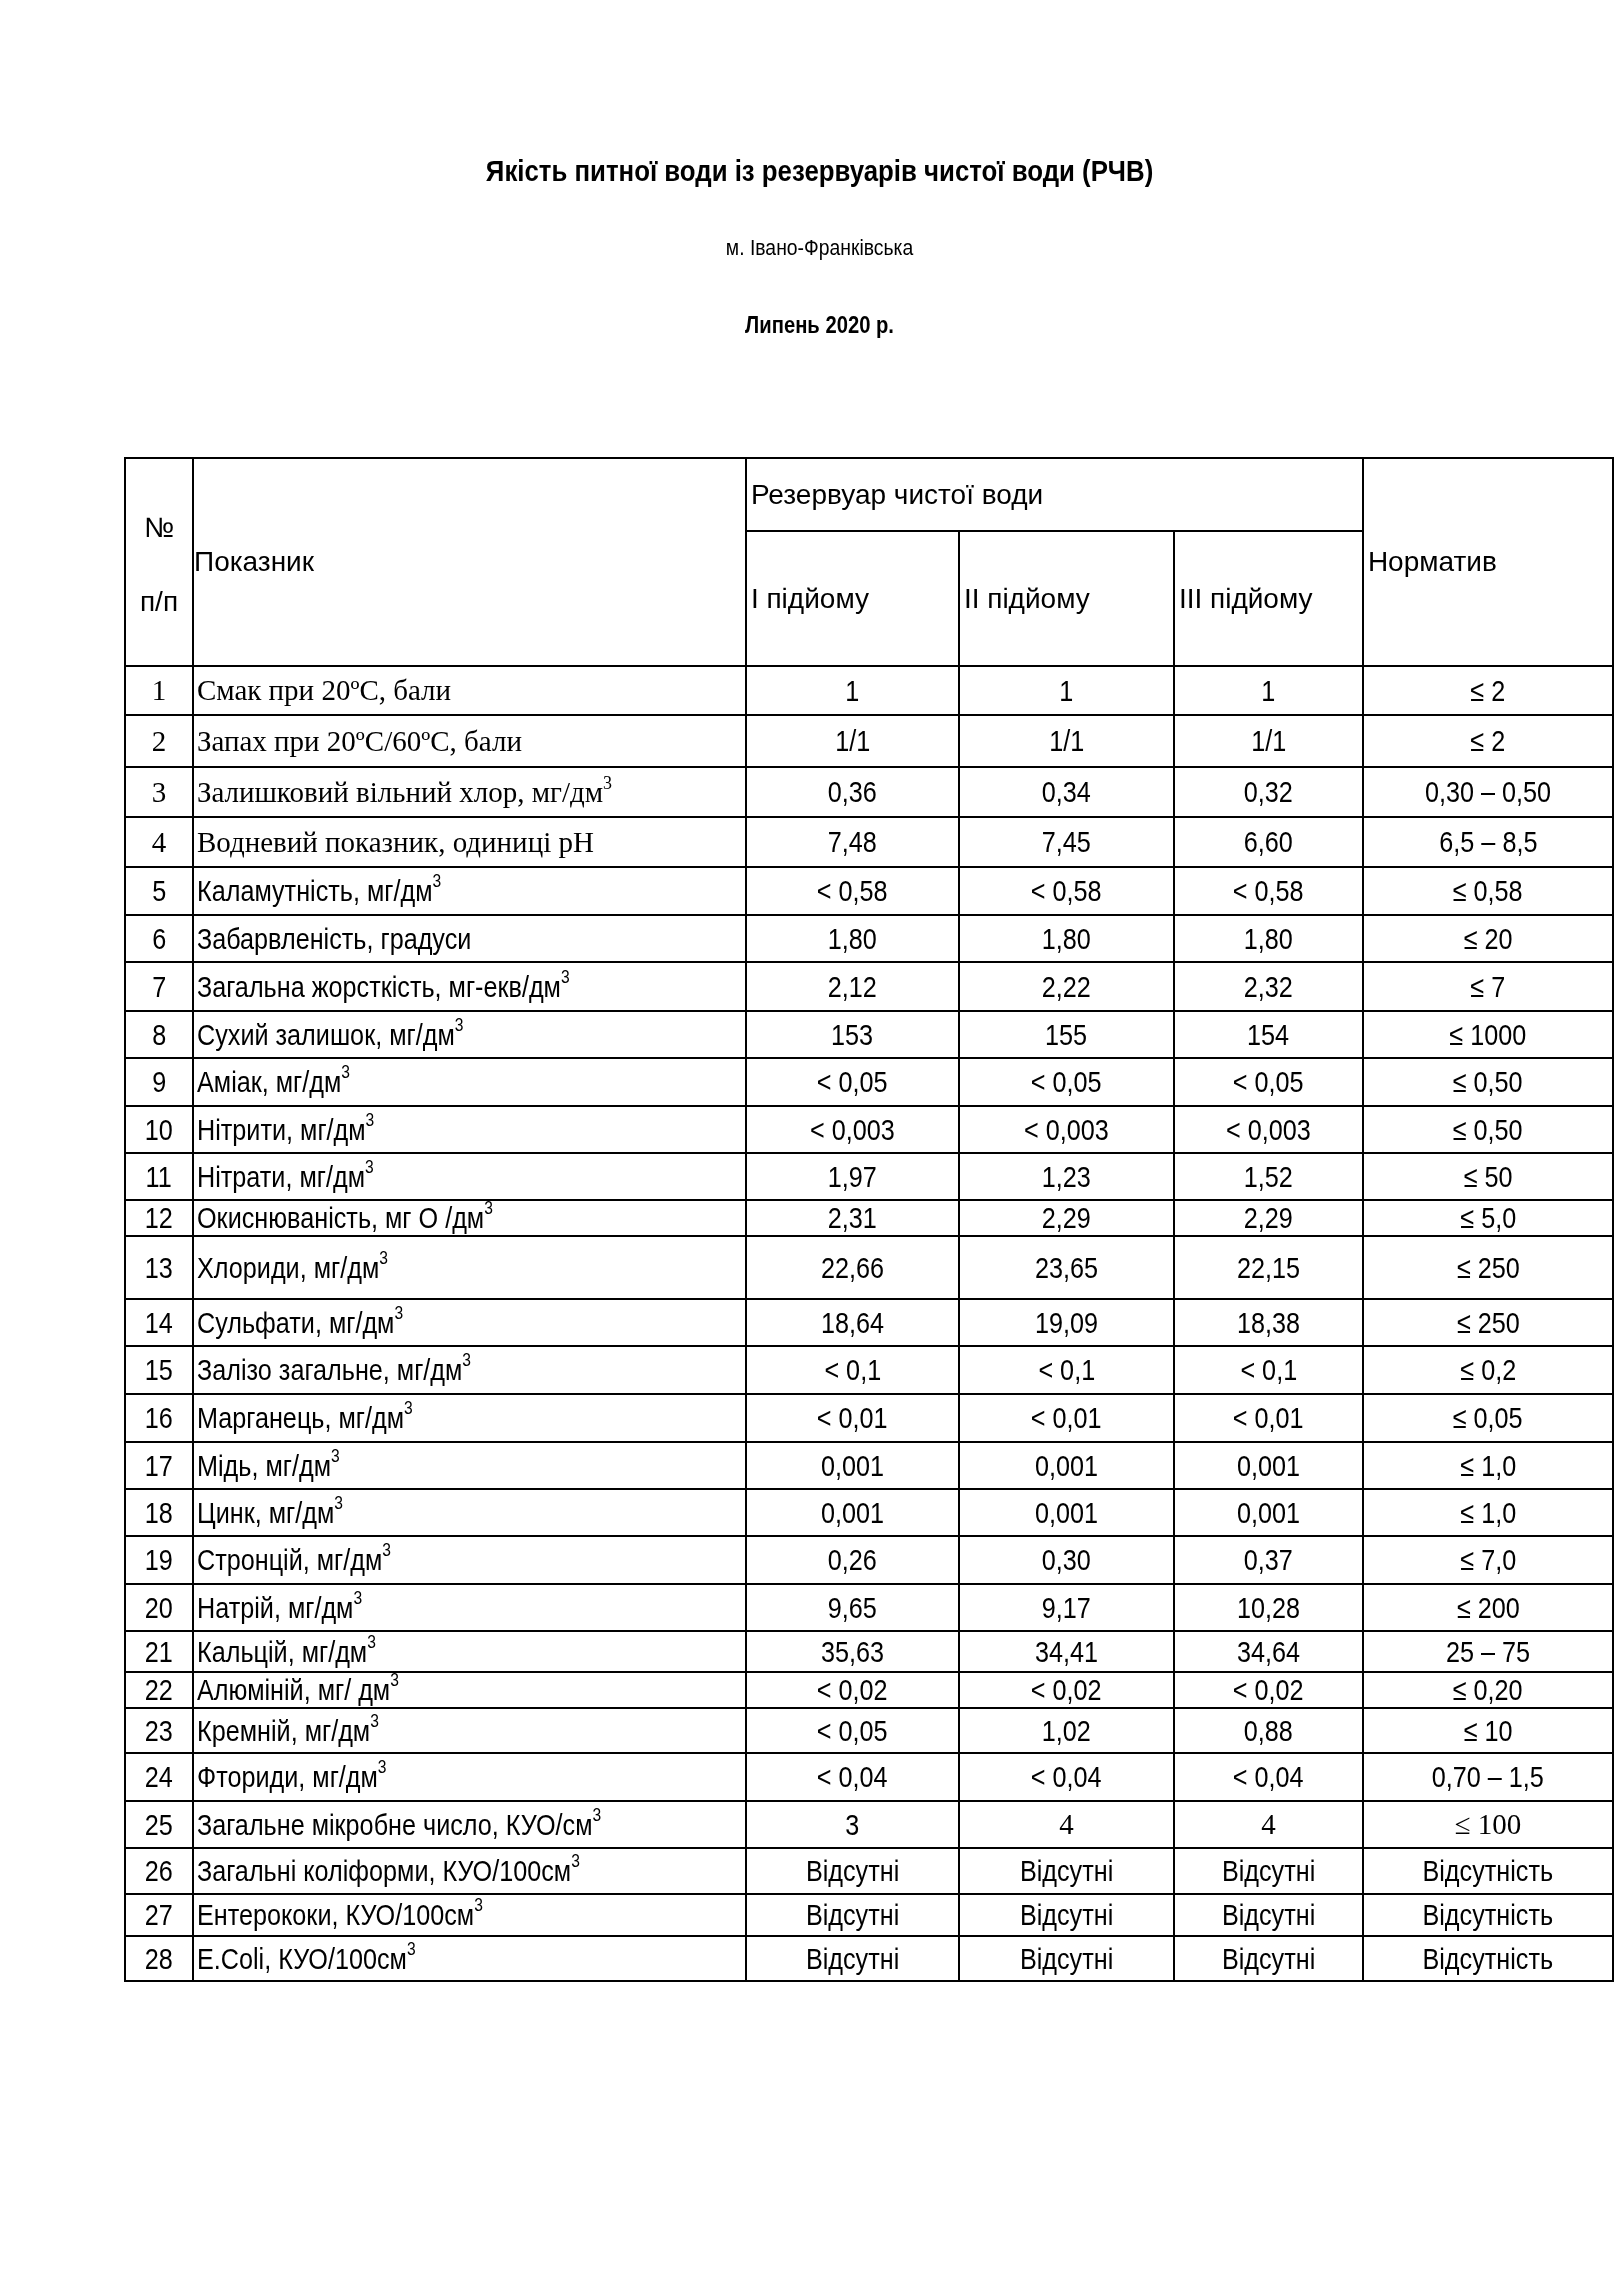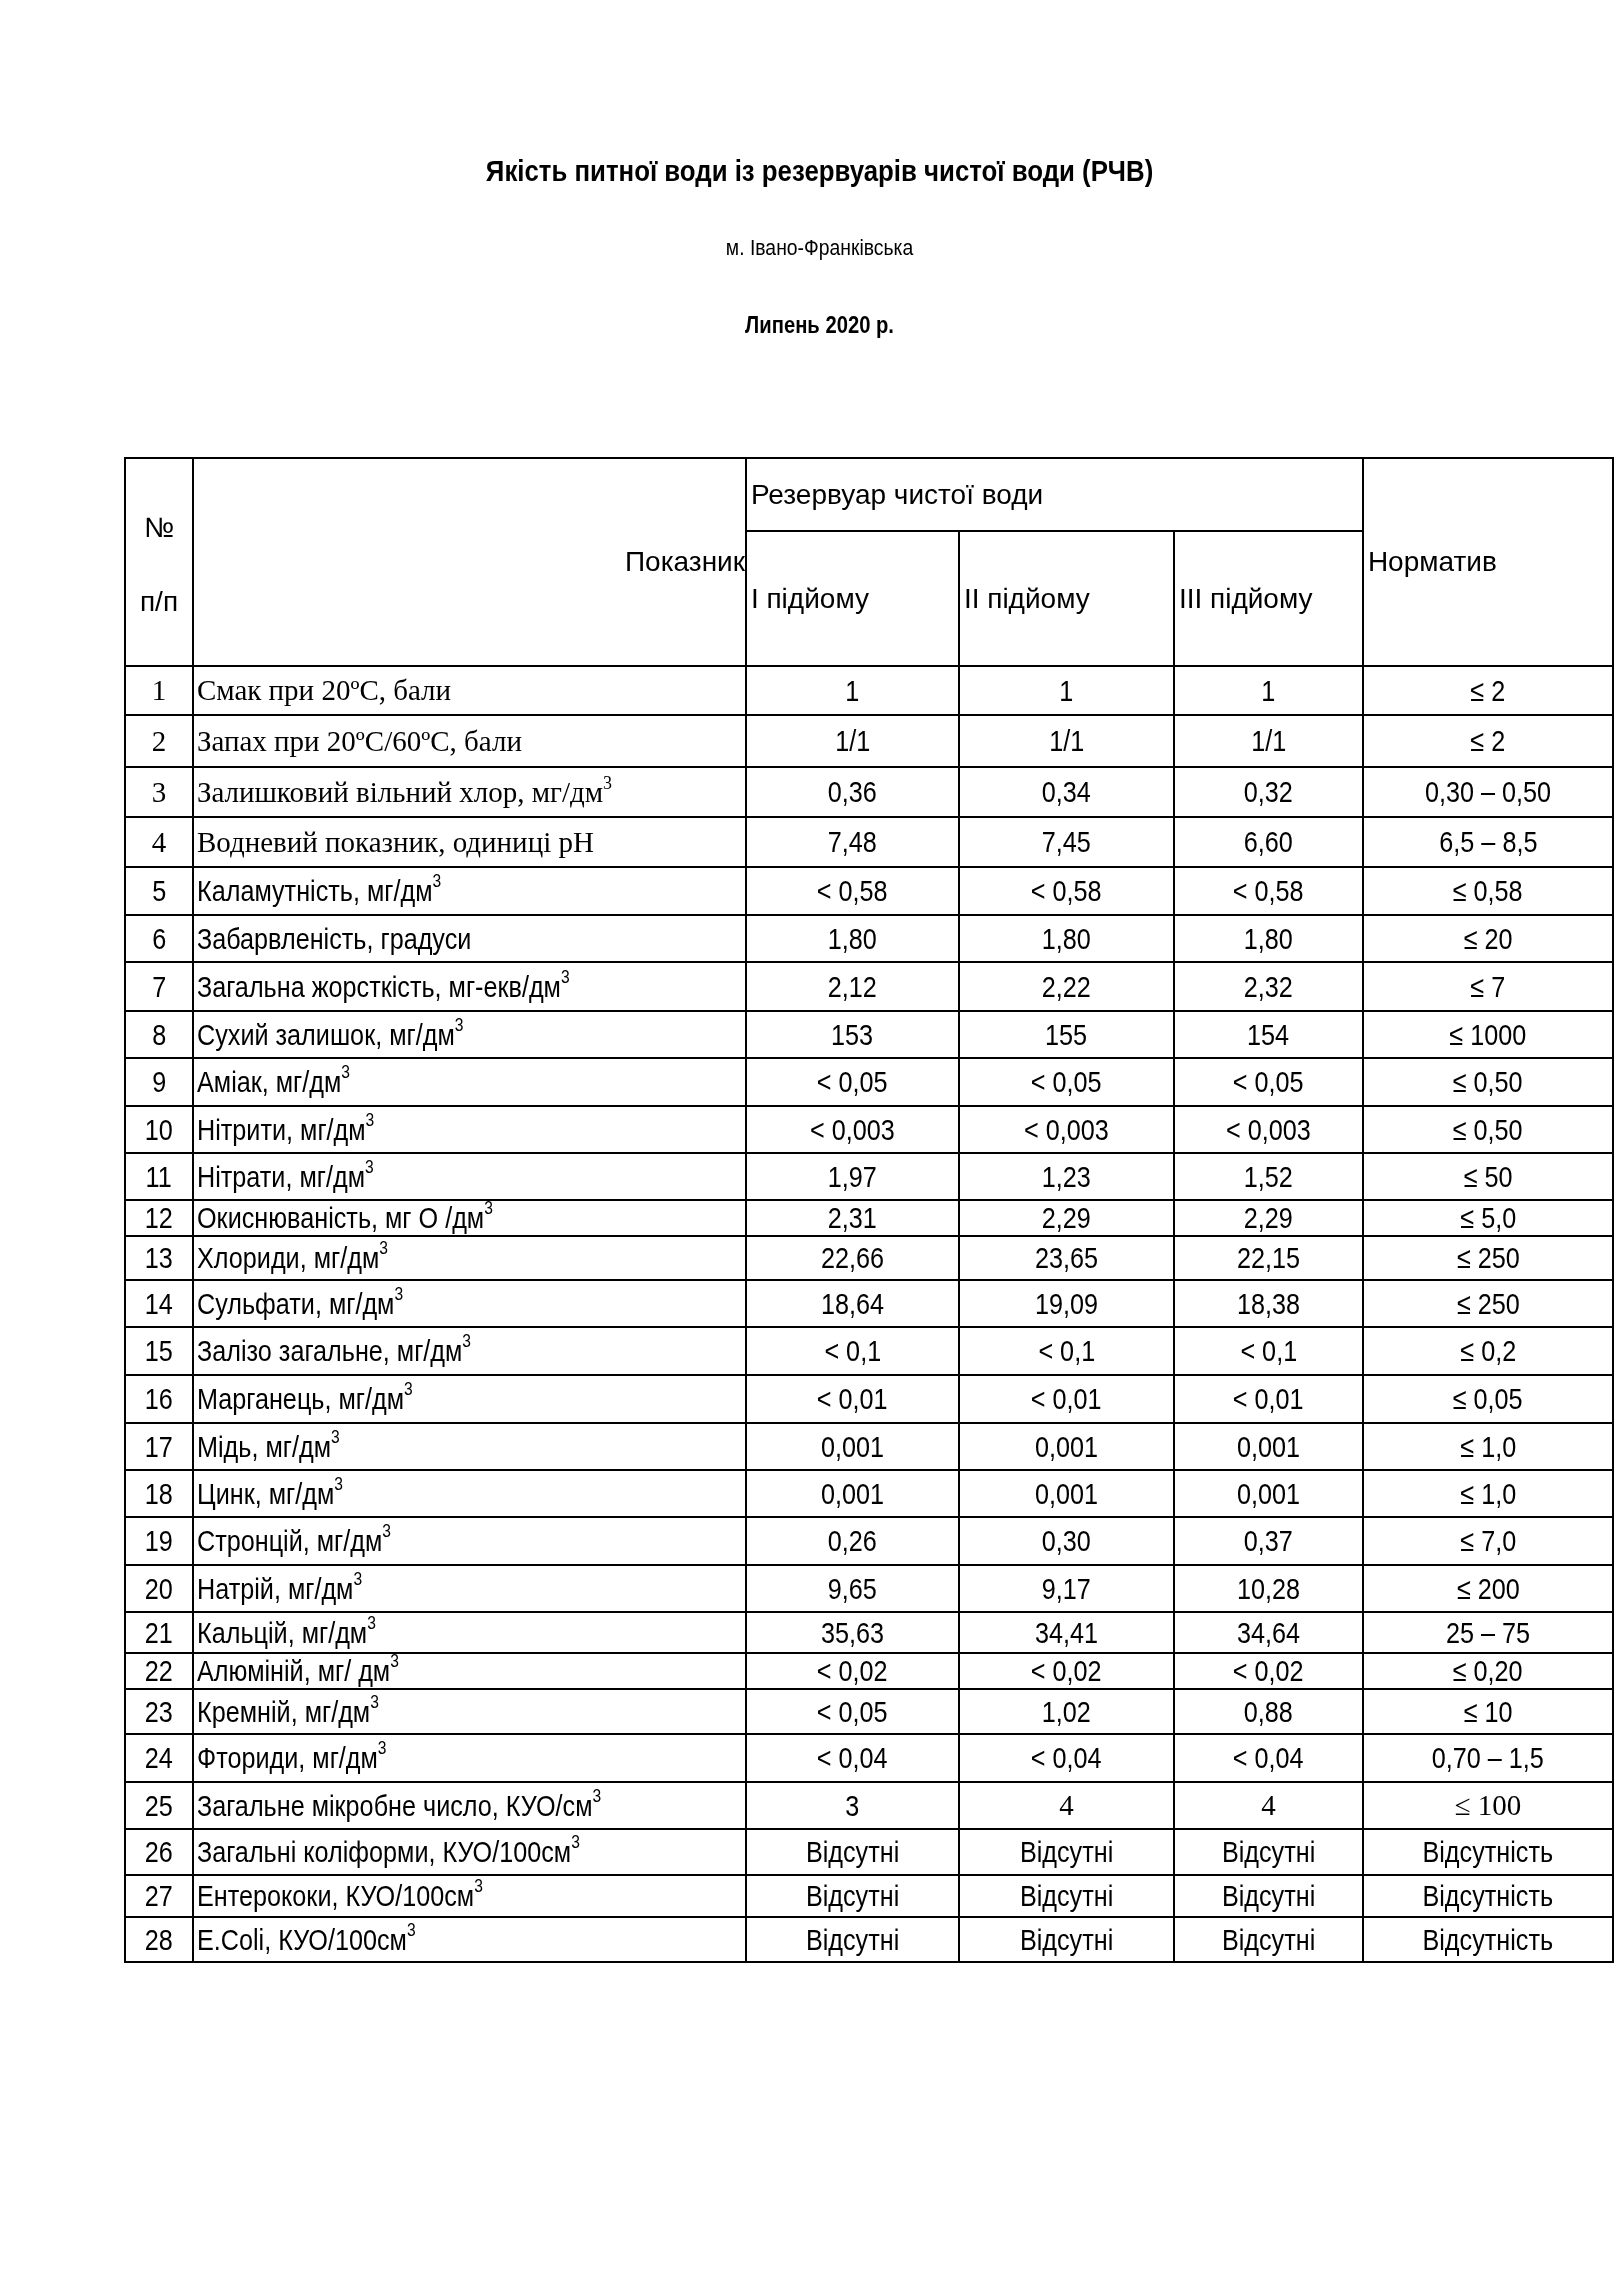--- a/index.html
+++ b/index.html
@@ -24,21 +24,21 @@
     border-collapse: collapse; table-layout: fixed;
   }
   table.wq td, table.wq th {
     border: 2px solid #000; padding: 0; overflow: hidden; white-space: nowrap;
   }
   .hdr {
     font-family: "Liberation Sans", sans-serif; font-weight: normal; font-size: 28px;
     vertical-align: middle;
   }
   .hdr-left { text-align: left; padding-left: 3.9px !important; }
-  .hdr-center { text-align: right; }
+  .hdr-center { text-align: left; }
   .cell {
     font-family: "Liberation Sans", sans-serif; font-size: 30px; text-align: center;
     vertical-align: middle;
   }
   .narrow { display: inline-block; transform: scaleX(0.84); transform-origin: center; }
   .narrow-left { display: inline-block; transform: scaleX(0.84); transform-origin: left center; }
   .idx { text-align: center; }
   .name { text-align: left; padding-left: 2.9px !important; }
   .serif { font-family: "Liberation Serif", serif; font-size: 29px; }
   sup { font-size: 0.62em; vertical-align: 0.75em; line-height: 0; }
@@ -165,21 +165,21 @@
         <td class="cell "><span class="narrow">≤ 50</span></td>
       </tr>
       <tr style="height: 30px;">
         <td class="cell idx"><span class="narrow">12</span></td>
         <td class="cell name"><span class="narrow-left"><span>Окиснюваність, мг О /дм</span><sup>3</sup></span></td>
         <td class="cell "><span class="narrow">2,31</span></td>
         <td class="cell "><span class="narrow">2,29</span></td>
         <td class="cell "><span class="narrow">2,29</span></td>
         <td class="cell "><span class="narrow">≤ 5,0</span></td>
       </tr>
-      <tr style="height: 44px;">
+      <tr style="height: 63px;">
         <td class="cell idx"><span class="narrow">13</span></td>
         <td class="cell name"><span class="narrow-left"><span>Хлориди, мг/дм</span><sup>3</sup></span></td>
         <td class="cell "><span class="narrow">22,66</span></td>
         <td class="cell "><span class="narrow">23,65</span></td>
         <td class="cell "><span class="narrow">22,15</span></td>
         <td class="cell "><span class="narrow">≤ 250</span></td>
       </tr>
       <tr style="height: 47px;">
         <td class="cell idx"><span class="narrow">14</span></td>
         <td class="cell name"><span class="narrow-left"><span>Сульфати, мг/дм</span><sup>3</sup></span></td>

